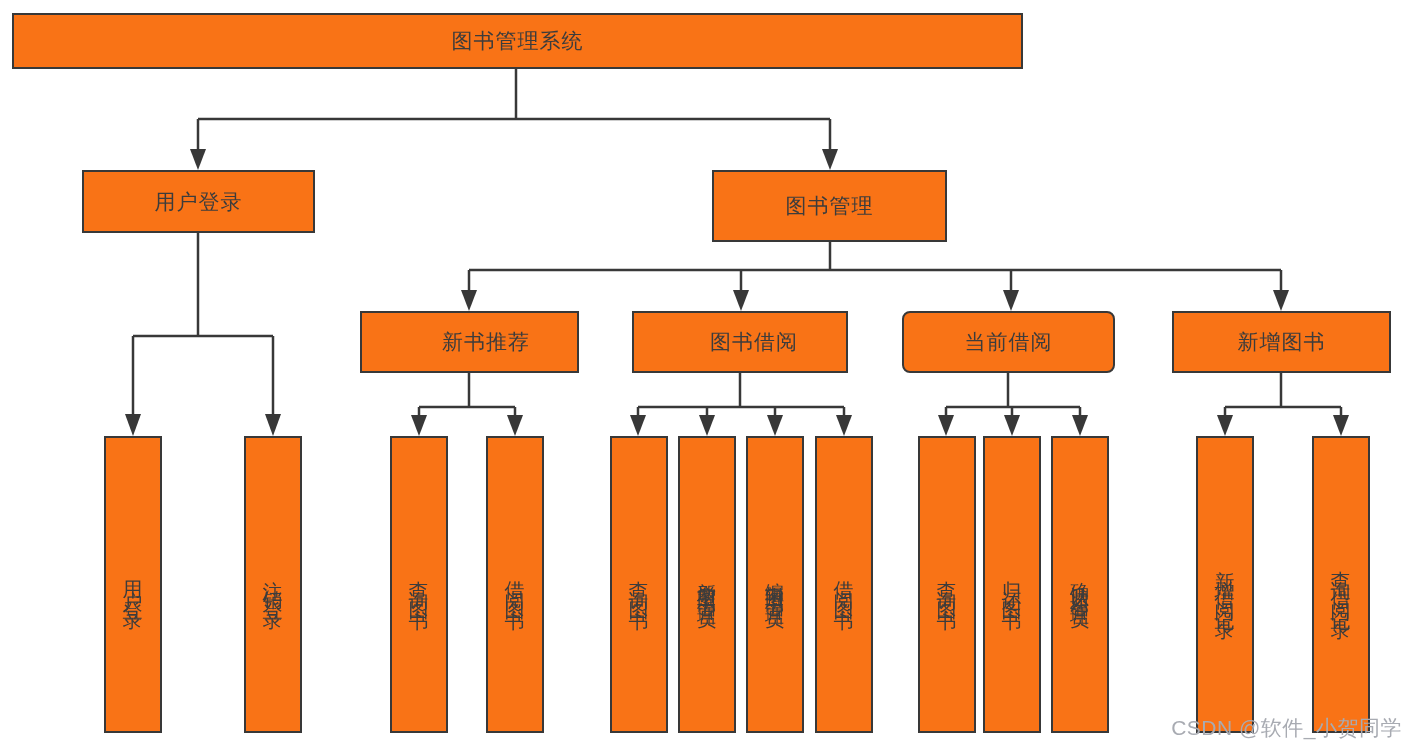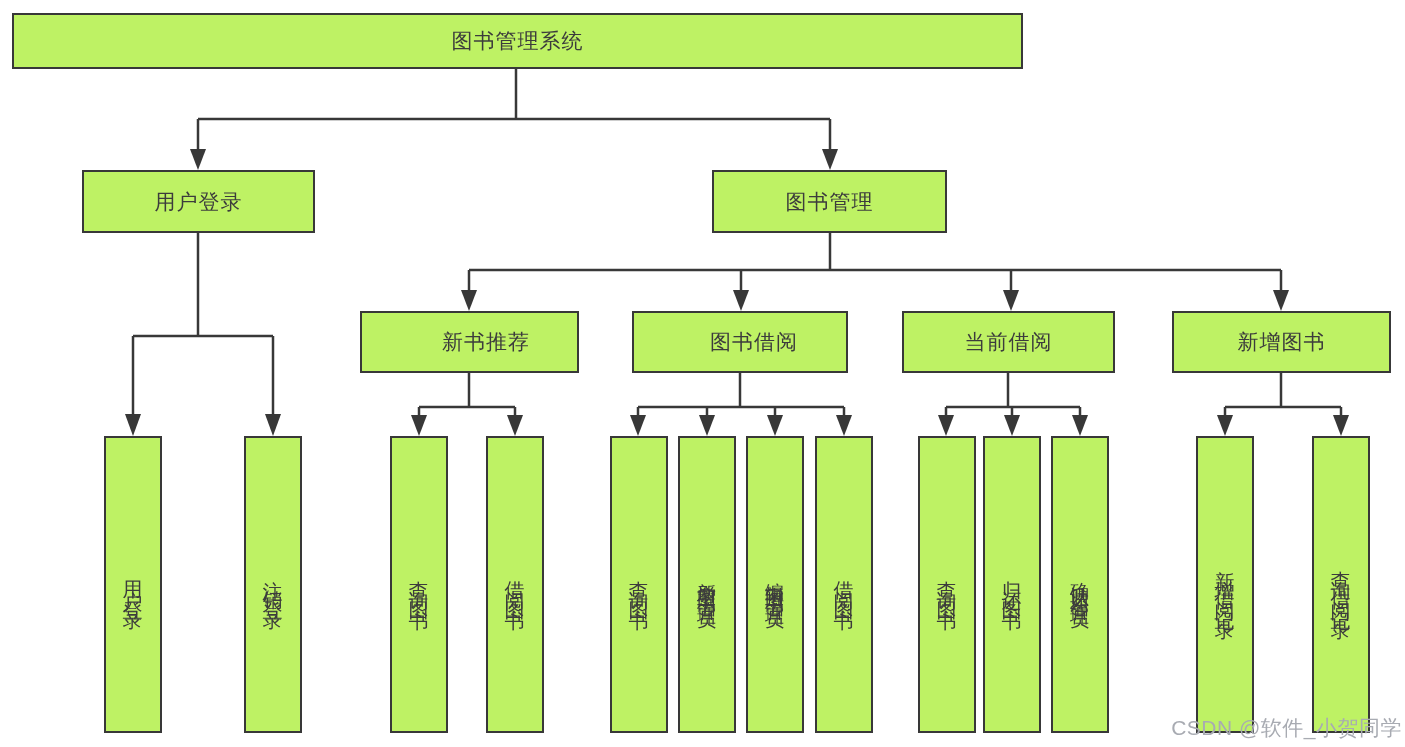--- a/index.html
+++ b/index.html
@@ -6,21 +6,21 @@
   .canvas{
     position:relative;
     width:1405px;height:747px;
     background:#ffffff;
     font-family:"Liberation Sans", sans-serif;
     overflow:hidden;
   }
   .connectors{position:absolute;left:0;top:0;z-index:0;}
   .node{
     position:absolute;
-    background:#bef264;
+    background:#f97316;
     border:2.5px solid #383838;
     box-sizing:border-box;
     display:flex;align-items:center;justify-content:center;
     color:#3c3c3c;
     z-index:1;
   }
   .hnode{font-size:21px;letter-spacing:1px;}
   .vnode span{
     writing-mode:vertical-rl;
     text-orientation:mixed;
@@ -30,26 +30,26 @@
     white-space:nowrap;
   }
   .vnode span.long{
     font-size:19px;
     letter-spacing:4px;
   }
   
   .n-root{left:12px;top:13px;width:1011px;height:56px;}
   
   .n-userlogin{left:82px;top:170px;width:233px;height:63px;}
-  .n-bookmgmt{left:712px;top:170px;width:235px;height:63px;}
+  .n-bookmgmt{left:712px;top:170px;width:235px;height:72px;}
   
   .n-l3{top:311px;height:62px;}
   .n-recommend{left:360px;width:219px;padding-left:33px;}
   .n-borrow{left:632px;width:216px;padding-left:28px;}
-  .n-current{left:902px;width:213px;}
+  .n-current{left:902px;width:213px;border-radius:8px;}
   .n-records{left:1172px;width:219px;}
   
   .n-l4{top:436px;height:297px;width:58px;}
   .n-g1a{left:104px;} .n-g1b{left:244px;}
   .n-g2a{left:390px;} .n-g2b{left:486px;}
   .n-g3a{left:610px;} .n-g3b{left:678px;} .n-g3c{left:746px;} .n-g3d{left:815px;}
   .n-g4a{left:918px;} .n-g4b{left:983px;} .n-g4c{left:1051px;}
   .n-g5a{left:1196px;} .n-g5b{left:1312px;}
   .watermark{
     position:absolute;

